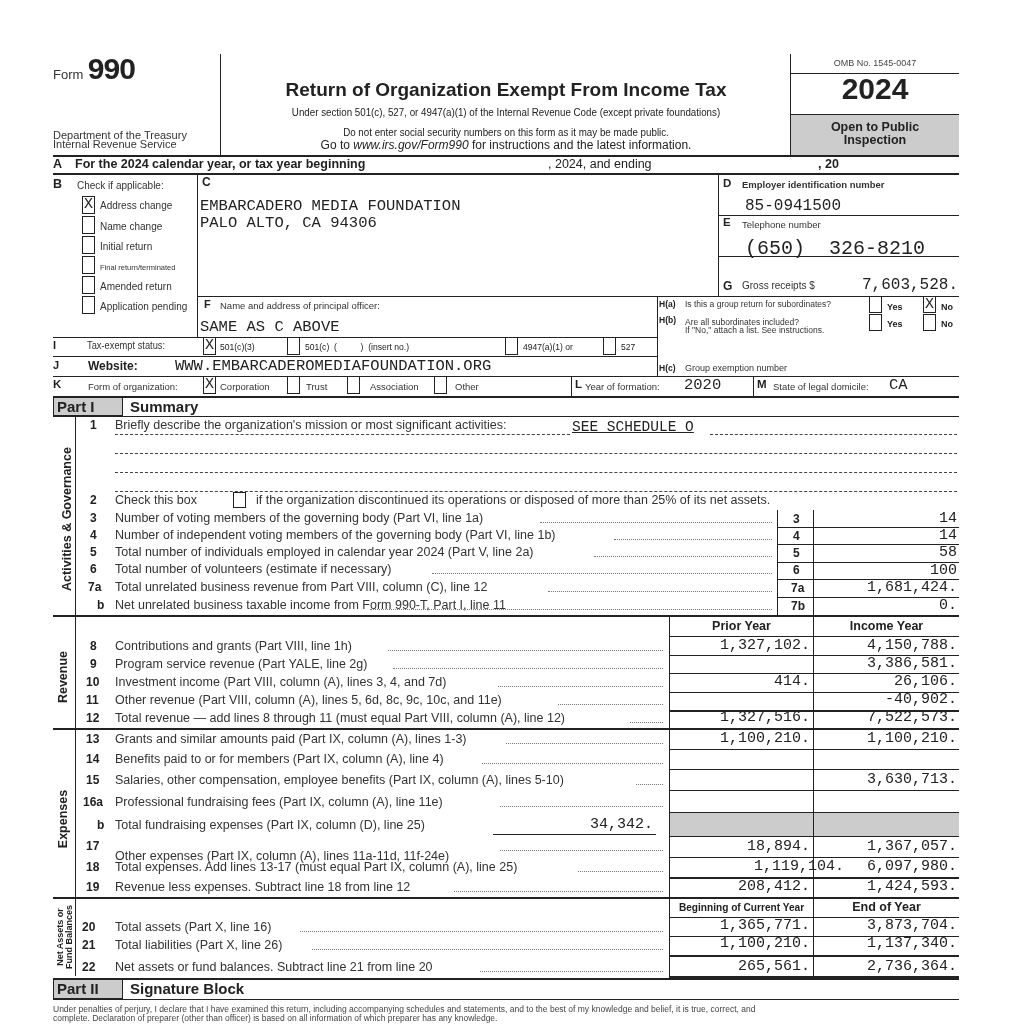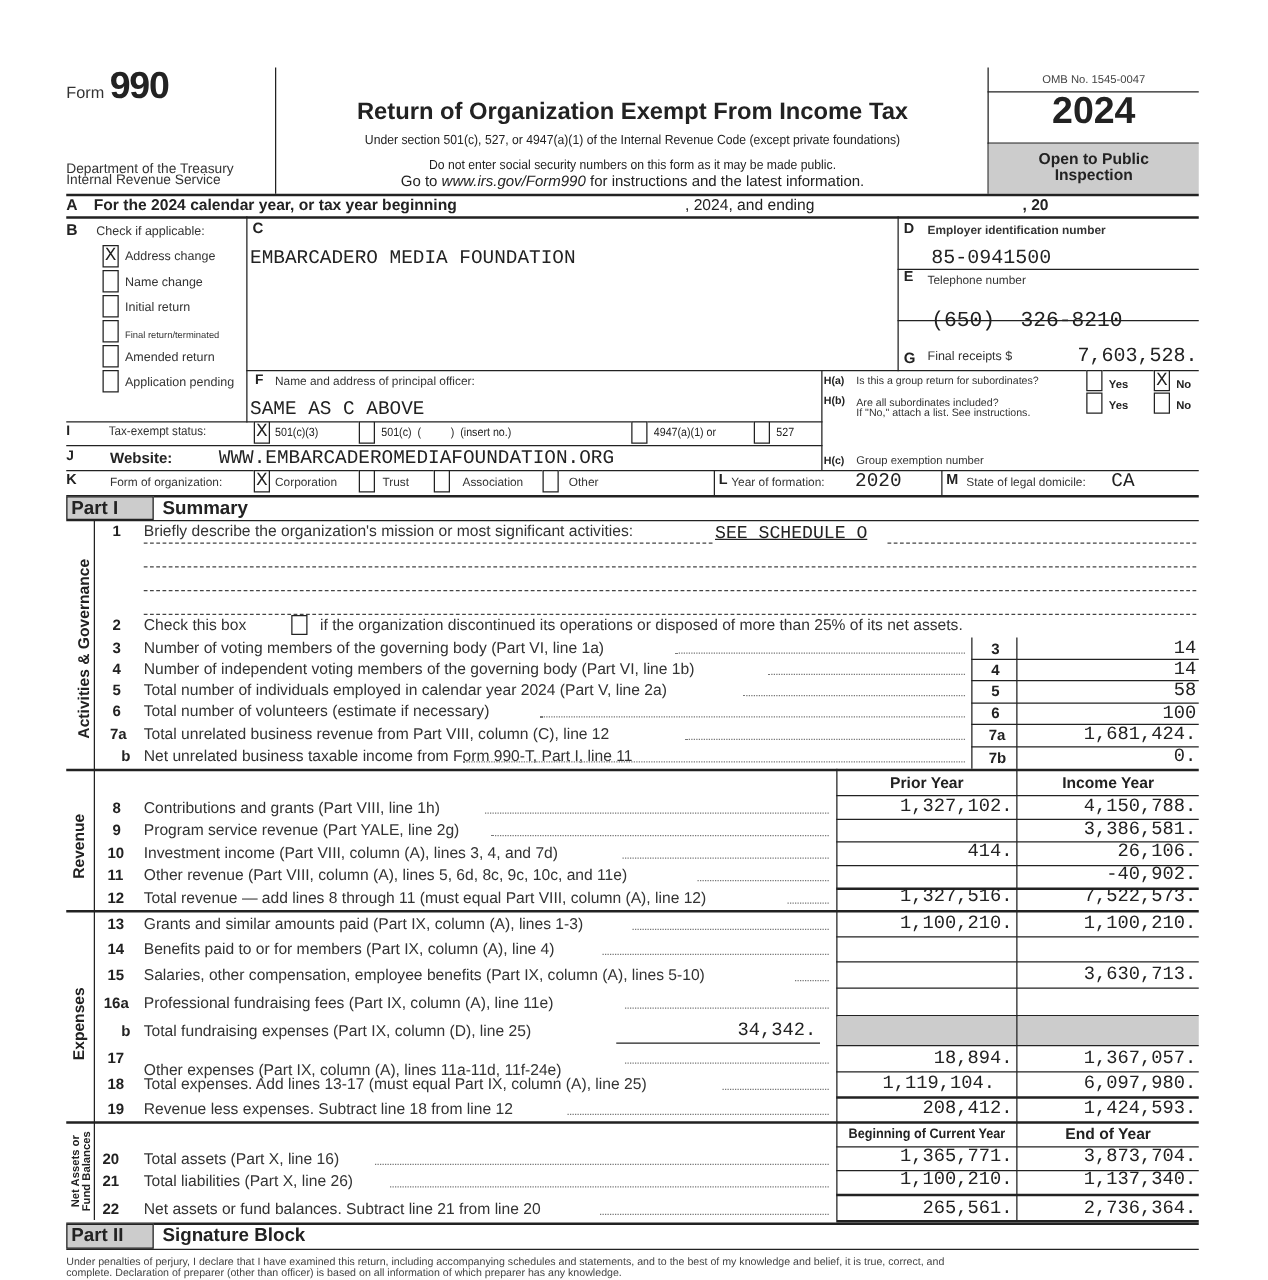--- a/index.html
+++ b/index.html
@@ -78,35 +78,36 @@
   <div class="abs small" style="left:100px;top:281px;font-size:10px">Amended return</div>
   <div class="cb" style="left:82px;top:296px"></div>
   <div class="abs small" style="left:100px;top:301px;font-size:10px">Application pending</div>
   <div class="vl" style="left:197px;top:173px;height:165px"></div>
 </div>
 
 <div>
   <div class="abs" style="left:202px;top:175px;font-size:12px;font-weight:bold">C</div>
   <div class="abs mono" style="left:200px;top:198px;font-size:15.5px;line-height:17px">
     <div>EMBARCADERO MEDIA FOUNDATION</div>
+    <div>PALO ALTO, CA 94306</div>
   </div>
   <div class="vl" style="left:718px;top:173px;height:124px"></div>
 </div>
 
 <div>
   <div class="abs" style="left:723px;top:177px;font-size:11.5px;font-weight:bold">D</div>
   <div class="abs" style="left:742px;top:179px;font-size:9.5px;font-weight:bold;color:#333">Employer identification number</div>
   <div class="abs mono" style="left:745px;top:197px;font-size:16px">85-0941500</div>
   <div class="hl" style="left:718px;top:215px;width:241px"></div>
   <div class="abs" style="left:723px;top:216px;font-size:11.5px;font-weight:bold">E</div>
   <div class="abs small" style="left:742px;top:219px;font-size:9.5px">Telephone number</div>
-  <div class="abs mono" style="left:745px;top:248px;font-size:17px;white-space:pre">(650)  326-8210</div>
+  <div class="abs mono" style="left:745px;top:237px;font-size:20px;white-space:pre">(650)  326-8210</div>
   <div class="hl" style="left:718px;top:256px;width:241px"></div>
   <div class="abs" style="left:723px;top:279px;font-size:12px;font-weight:bold">G</div>
-  <div class="abs small" style="left:742px;top:280px;font-size:10px">Final receipts $</div>
+  <div class="abs small" style="left:742px;top:280px;font-size:10px">Gross receipts $</div>
   <div class="abs mono" style="left:820px;top:276px;width:138px;text-align:right;font-size:16px">7,603,528.</div>
   <div class="hl" style="left:197px;top:296px;width:762px"></div>
 </div>
 
 <div>
   <div class="abs" style="left:204px;top:298px;font-size:11px;font-weight:bold">F</div>
   <div class="abs small" style="left:220px;top:300px;font-size:9.5px">Name and address of principal officer:</div>
   <div class="abs mono" style="left:200px;top:318px;font-size:15.5px">SAME AS C ABOVE</div>
   <div class="vl" style="left:657px;top:296px;height:80px"></div>
 </div>
@@ -356,21 +357,21 @@
     <div class="abs lbl" style="left:115px;top:849px">Other expenses (Part IX, column (A), lines 11a-11d, 11f-24e)</div>
     <div class="dots" style="left:500px;top:850px;width:163px"></div>
     <div class="val" style="left:670px;top:838px;width:140px">18,894.</div>
     <div class="val" style="left:814px;top:838px;width:143px">1,367,057.</div>
     <div class="hl" style="left:669px;top:857px;width:290px"></div>
   </div>
   <div>
     <div class="abs num" style="left:86px;top:860px">18</div>
     <div class="abs lbl" style="left:115px;top:860px">Total expenses. Add lines 13-17 (must equal Part IX, column (A), line 25)</div>
     <div class="dots" style="left:578px;top:871px;width:85px"></div>
-    <div class="val" style="left:656px;top:858px;width:140px">1,119,104.</div>
+    <div class="val" style="left:704px;top:858px;width:140px">1,119,104.</div>
     <div class="val" style="left:814px;top:858px;width:143px">6,097,980.</div>
     <div class="hl2" style="left:669px;top:877px;width:290px"></div>
   </div>
   <div>
     <div class="abs num" style="left:86px;top:880px">19</div>
     <div class="abs lbl" style="left:115px;top:880px">Revenue less expenses. Subtract line 18 from line 12</div>
     <div class="dots" style="left:454px;top:891px;width:209px"></div>
     <div class="val" style="left:670px;top:878px;width:140px">208,412.</div>
     <div class="val" style="left:814px;top:878px;width:143px">1,424,593.</div>
   </div>

